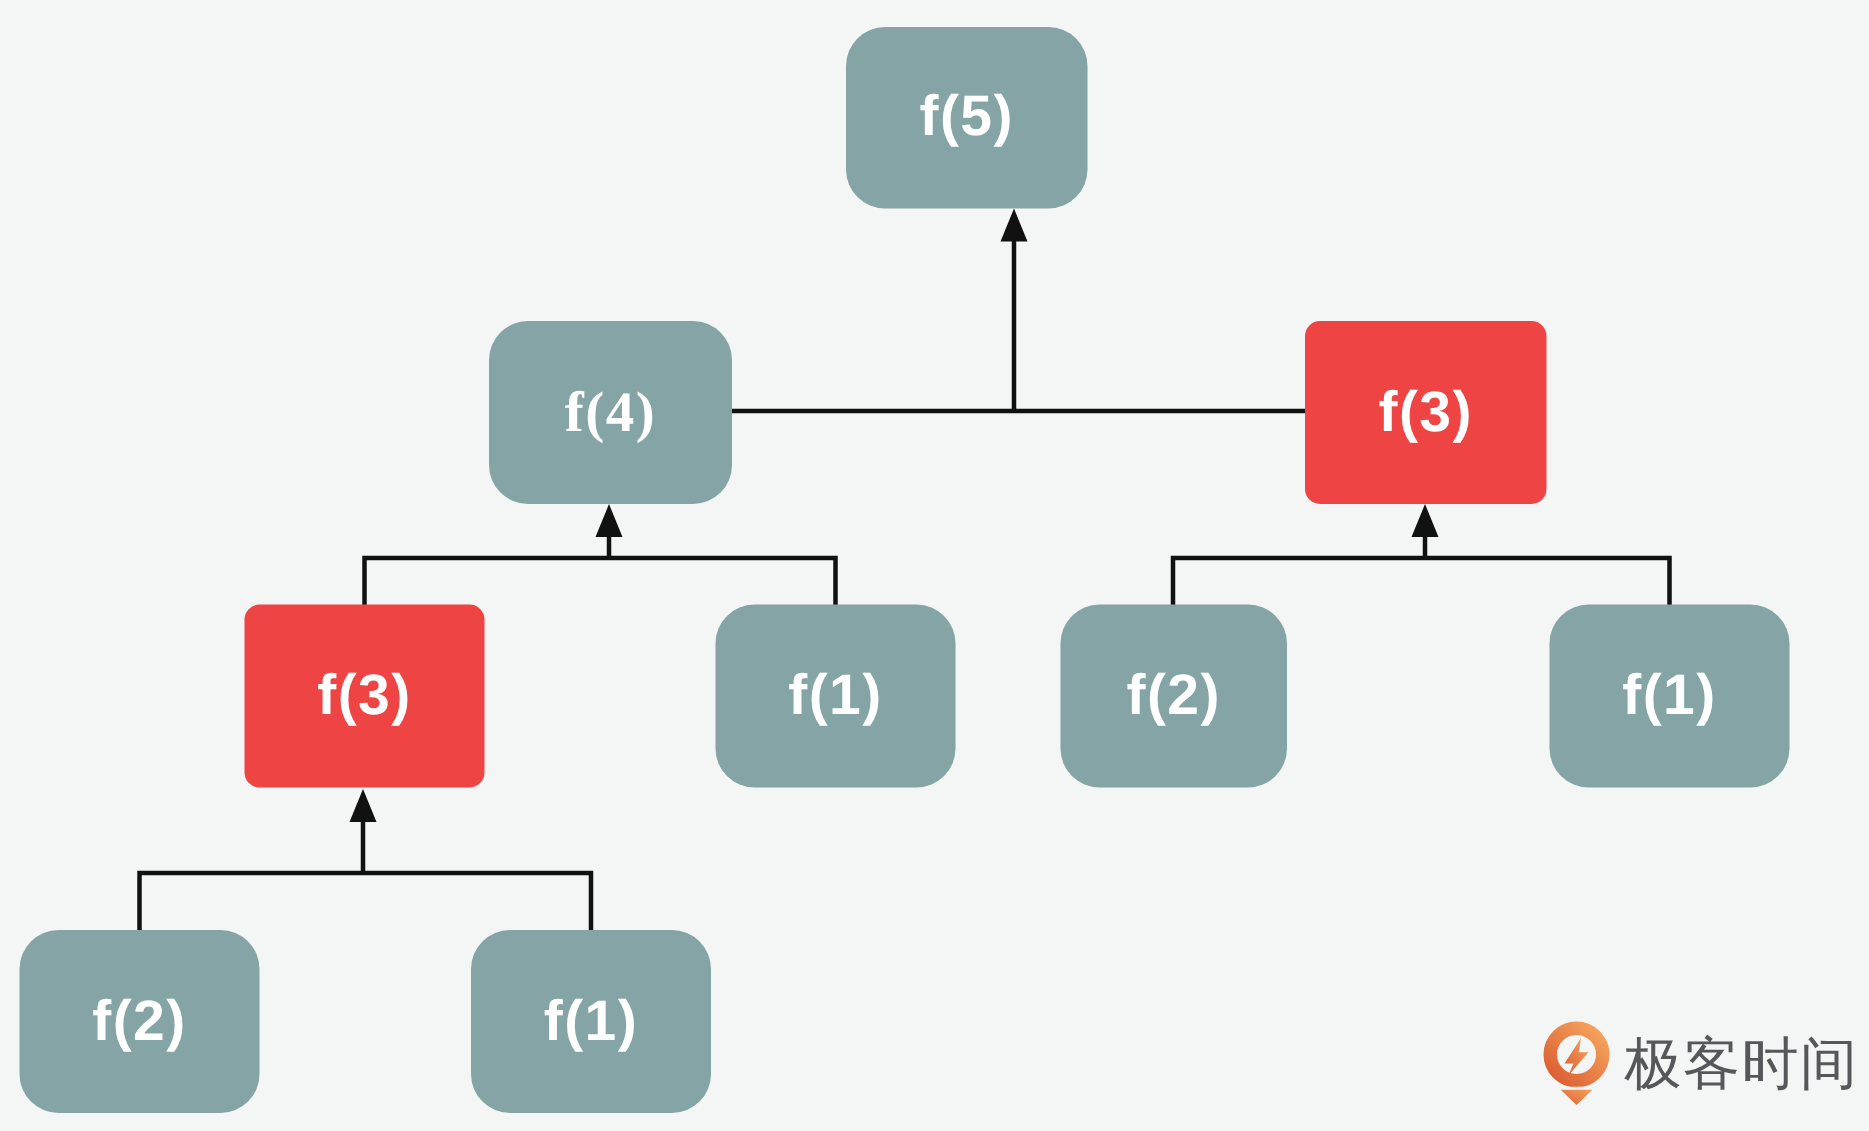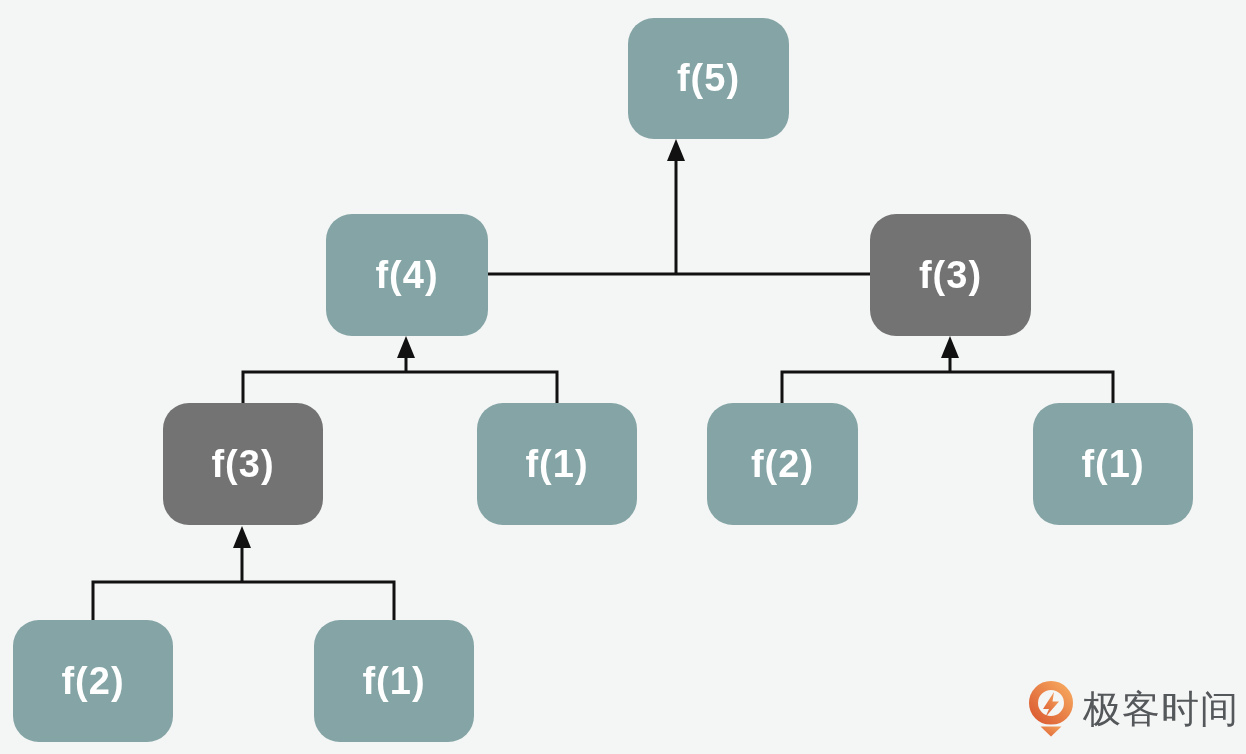--- a/index.html
+++ b/index.html
@@ -34,21 +34,22 @@
     position: absolute;
     width: 160px;
     height: 122px;
     background: #84a4a5;
     border-radius: 26px;
     display: flex;
     align-items: center;
     justify-content: center;
   }
   .node.green {
-    background: #737373;
+    background: #ef4444;
+    border-radius: 10px;
   }
   .node .label {
     color: #ffffff;
     font-size: 38px;
     font-weight: 700;
     letter-spacing: 1px;
   }
   .logo {
     position: absolute;
     left: 1028px;
@@ -90,25 +91,25 @@
       <polygon points="242,526 233,548 251,548"></polygon>
     </g>
 
     <g>
       <path d="M 782 404 V 372 H 1113 V 404"></path>
       <path d="M 950 372 V 356"></path>
       <polygon points="950,336 941,358 959,358"></polygon>
     </g>
   </svg>
 
-  <div class="node" style="left:628px; top:18px; width:161px; height:121px;">
+  <div class="node" style="left:564px; top:18px; width:161px; height:121px;">
     <span class="label">f(5)</span>
   </div>
 
-  <div class="node" style="left:326px; top:214px; width:162px;">
+  <div class="node" style="left:326px; top:214px; width:162px;font-family:Liberation Serif, serif;">
     <span class="label">f(4)</span>
   </div>
 
   <div class="node green" style="left:870px; top:214px; width:161px;">
     <span class="label">f(3)</span>
   </div>
 
   <div class="node green" style="left:163px; top:403px;">
     <span class="label">f(3)</span>
   </div>

